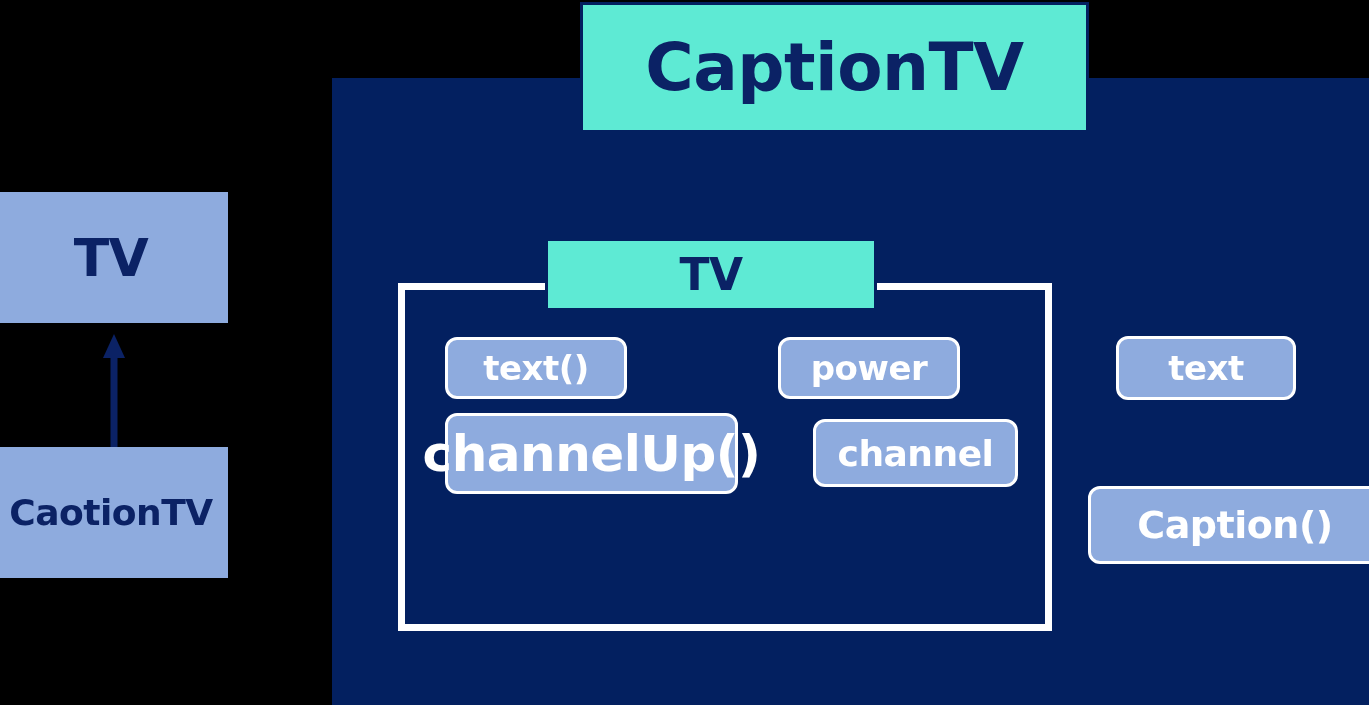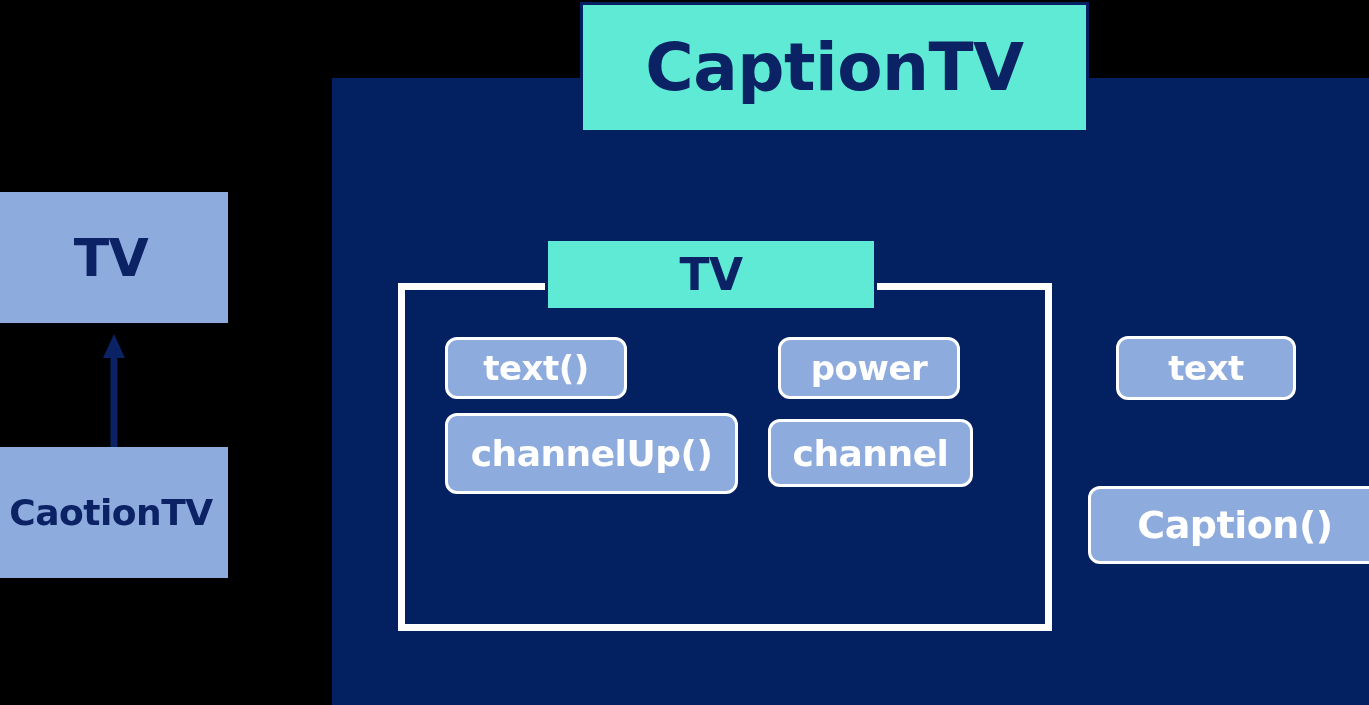--- a/index.html
+++ b/index.html
@@ -117,24 +117,24 @@
   #inherit-arrow {
     position: absolute;
     left: 100px;
     top: 330px;
     width: 28px;
     height: 118px;
   }
 
   
   #chip-power-m      { left: 445px; top: 337px; width: 182px; height: 62px; font-size: 34px; }
-  #chip-channelup-m  { left: 445px; top: 413px; width: 293px; height: 81px; font-size: 36px; }
+  #chip-channelup-m  { left: 445px; top: 413px; width: 293px; height: 81px; font-size: 50px; }
   #chip-channeldown-m{ left: 445px; top: 508px; width: 359px; height: 81px; font-size: 38px; }
   #chip-power-a      { left: 778px; top: 337px; width: 182px; height: 62px; font-size: 34px; }
-  #chip-channel-a    { left: 768px; top: 419px; width: 205px; height: 68px; font-size: 36px; }
+  #chip-channel-a    { left: 813px; top: 419px; width: 205px; height: 68px; font-size: 36px; }
   #chip-text         { left: 1116px; top: 292px; width: 180px; height: 64px; font-size: 34px; margin-top: 44px; }
   #chip-caption      { left: 1088px; top: 486px; width: 294px; height: 78px; font-size: 38px; }
 </style>
 </head>
 <body>
 
 <div id="canvas">
 
   <div class="rect" id="left-tv-box">TV</div>
 

